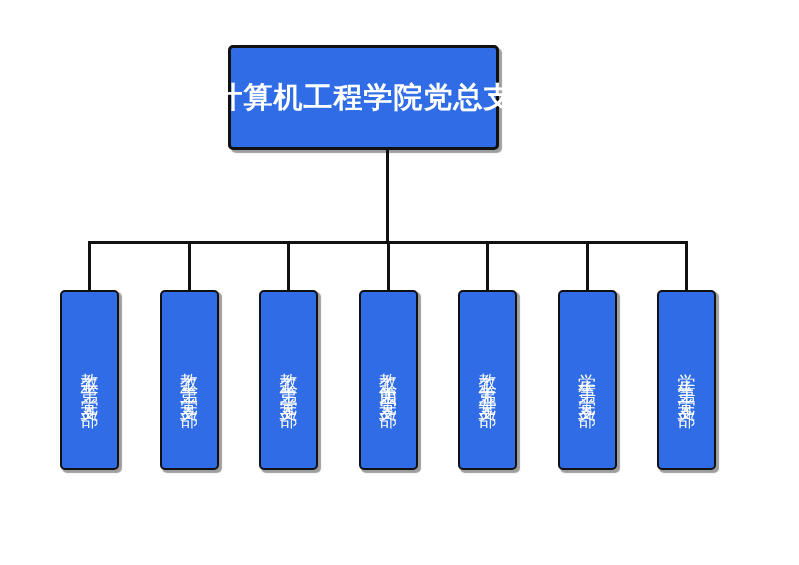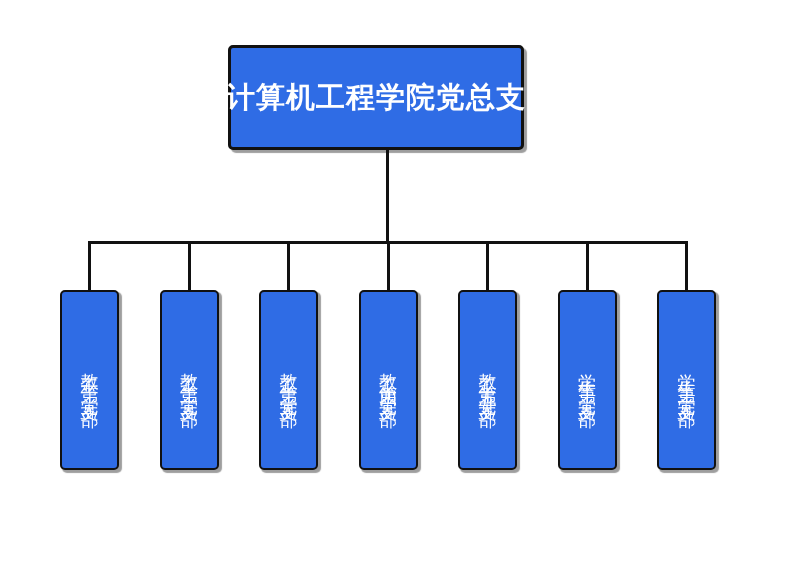--- a/index.html
+++ b/index.html
@@ -8,21 +8,21 @@
     background:var(--bg,#ffffff);
     font-family:"Liberation Sans", sans-serif;
     overflow:hidden;
   }
   .canvas{
     position:relative;width:799px;height:565px;
     background:var(--bg,#ffffff);
   }
   
   .root-box{
-    position:absolute;left:228px;top:45px;width:296px;height:105px;
+    position:absolute;left:228px;top:45px;width:271px;height:105px;
     box-sizing:border-box;
     background:var(--node-fill,#2F6CE5);
     border:3px solid var(--node-border,#111111);
     border-radius:5px;
     box-shadow:3px 3px 1px rgba(0,0,0,0.38);
     display:flex;align-items:center;justify-content:center;
   }
   .root-label{
     color:var(--node-text,#ffffff);
     font-size:29px;font-weight:600;letter-spacing:1px;

